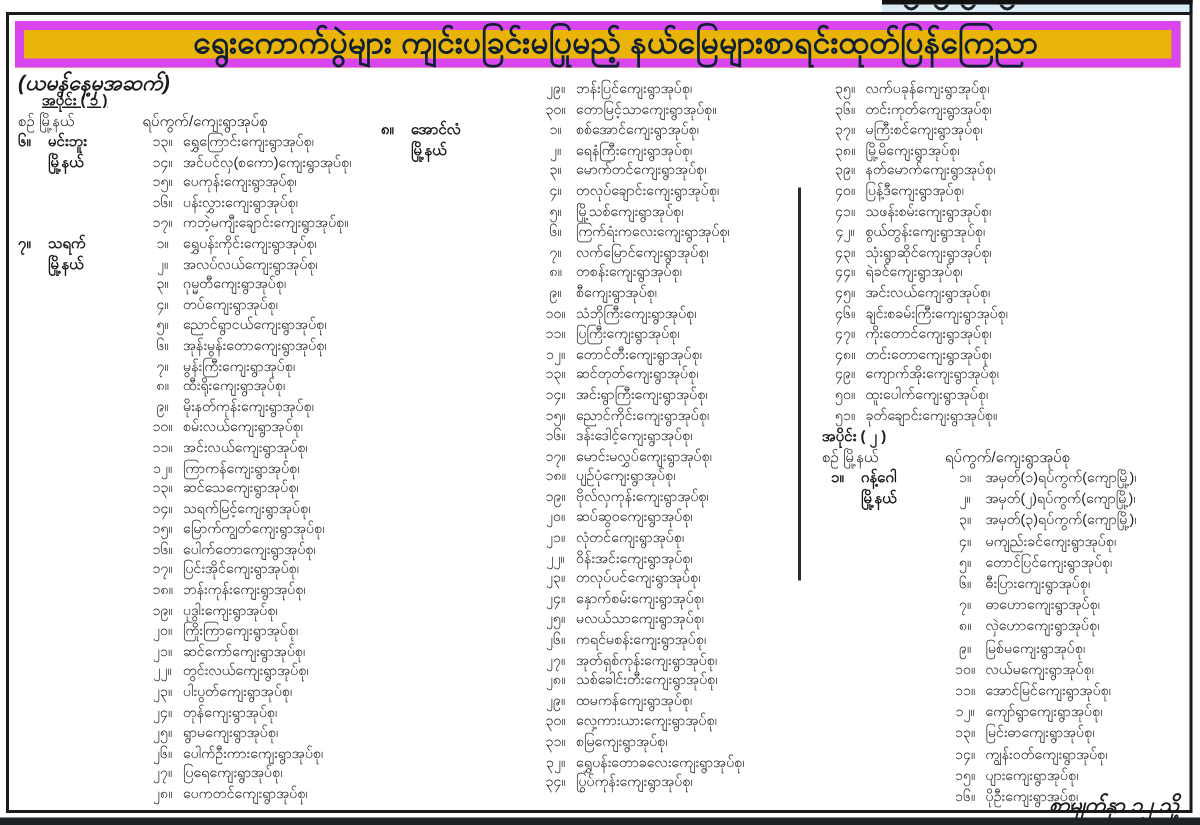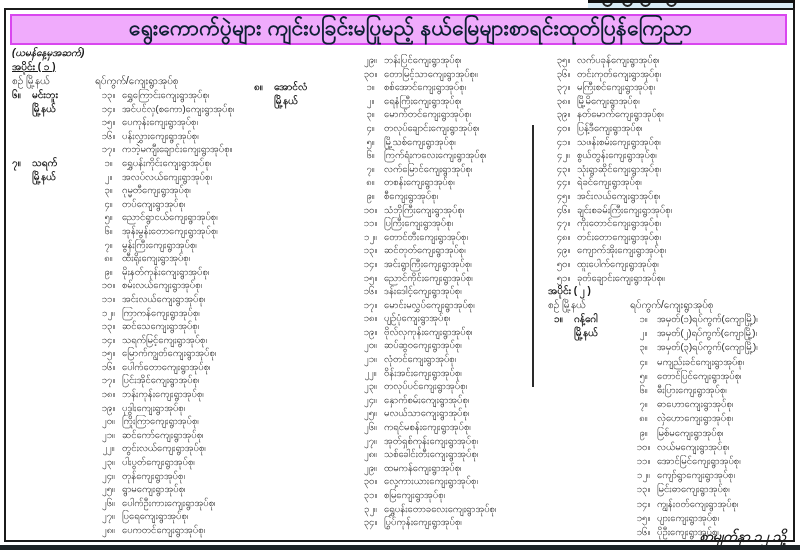--- a/index.html
+++ b/index.html
@@ -19,28 +19,28 @@
     position:absolute; top:-8px; width:11px; height:12px;
     border:2.5px solid #222; border-radius:50%;
   }
   
   .box {
     position:absolute; left:4px; top:8px; width:791px; height:534px;
     border:2px solid #1b1b1b; background:#ffffff;
   }
   .titlebar {
     position:absolute; left:4px; top:4px; width:777px; height:31px;
-    border:2px solid #d946ef; background:#f0abfc;
+    border:6px solid #d946ef; background:#eab308;
     display:flex; align-items:center; justify-content:center;padding-left:24px;
   }
   .title {
     font-size:21px; font-weight:bold; color:#0e1f33; white-space:nowrap;
     letter-spacing:0.2px;
   }
-  .continued { position:absolute; left:6px; top:36px; font-size:10px; font-weight:bold; font-style:italic; }
+  .continued { position:absolute; left:6px; top:36px; font-size:14px; font-weight:bold; font-style:italic; }
   .part-label { position:absolute; font-size:10px; font-weight:bold; }
   .col-head { position:absolute; font-size:10px; font-weight:normal; white-space:nowrap; }
   .township { position:absolute; font-size:10px; font-weight:bold; line-height:14px; white-space:nowrap; }
   .township .tline { display:flex; }
   .township .tno { width:20px; flex:none; }
   .township .t2 { padding-left:20px; }
   .list { position:absolute;text-align:center; }
   .row { display:flex; font-size:9.5px; line-height:13.6px; white-space:nowrap; }
   .row .no { width:27px; flex:none; }
   .p2 .row { line-height:14.2px; }
@@ -59,21 +59,21 @@
 </div>
 
 <div class="box">
 
   <div class="titlebar">
     <span class="title">ရွေးကောက်ပွဲများ ကျင်းပခြင်းမပြုမည့် နယ်မြေများစာရင်းထုတ်ပြန်ကြေညာ</span>
   </div>
 
   <div class="continued">(ယမန်နေ့မှအဆက်)</div>
 
-  <div class="part-label" style="left:6px; top:50px;text-decoration:underline;">အပိုင်း ( ၁ )</div>
+  <div class="part-label" style="left:22px; top:50px;text-decoration:underline;">အပိုင်း ( ၁ )</div>
   <div class="col-head" style="left:6px; top:64px;">စဉ်  မြို့နယ်</div>
   <div class="col-head" style="left:89px; top:64px;">ရပ်ကွက်/ကျေးရွာအုပ်စု</div>
 
   <div class="township" style="left:6px; top:78px;">
     <div class="tline">
       <span class="tno">၆။</span>
       <span>မင်းဘူး</span>
     </div>
     <div class="t2">မြို့နယ်</div>
   </div>

